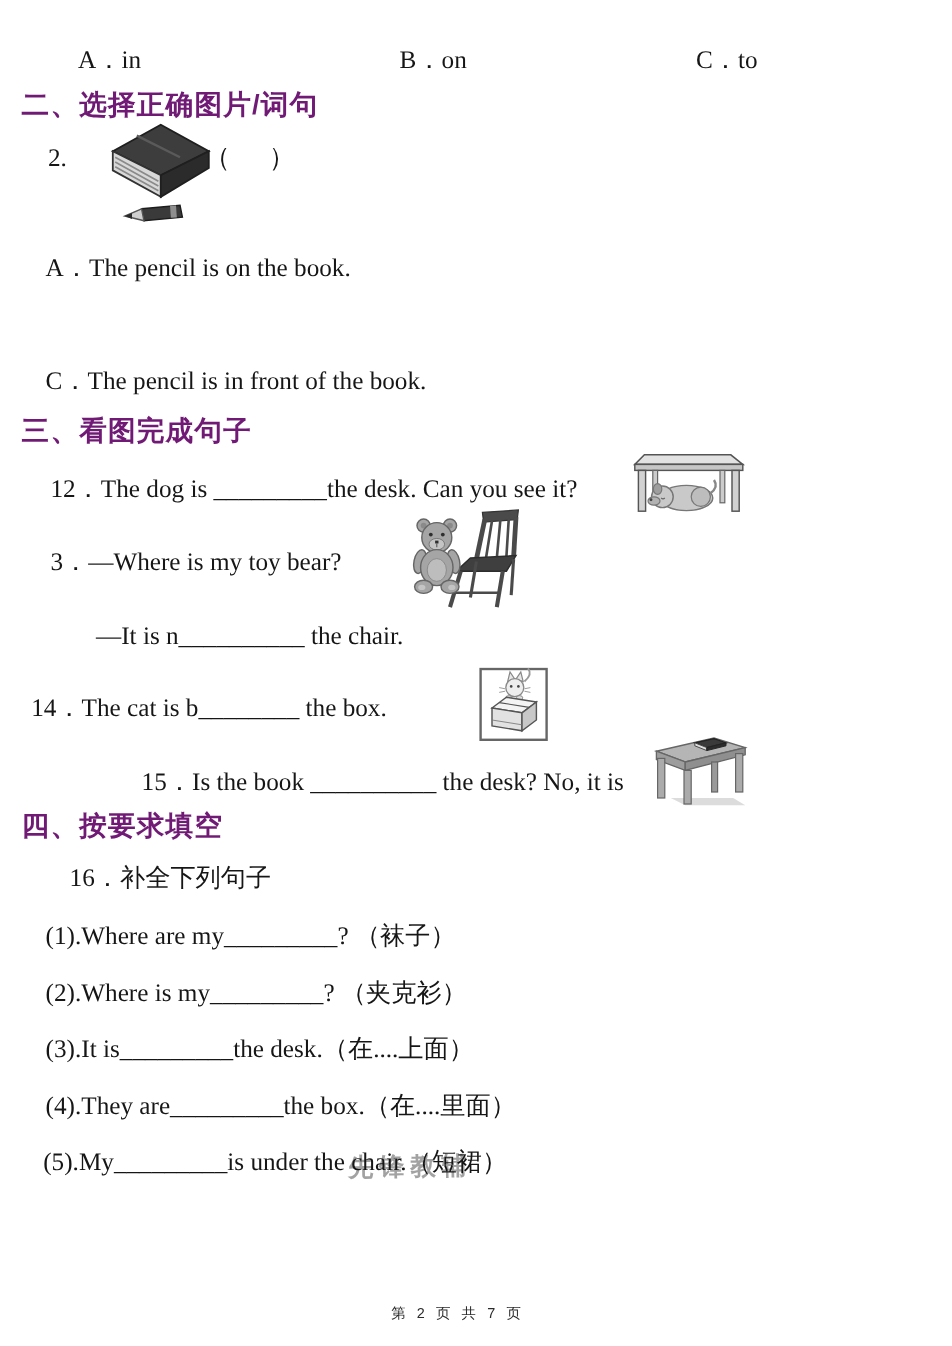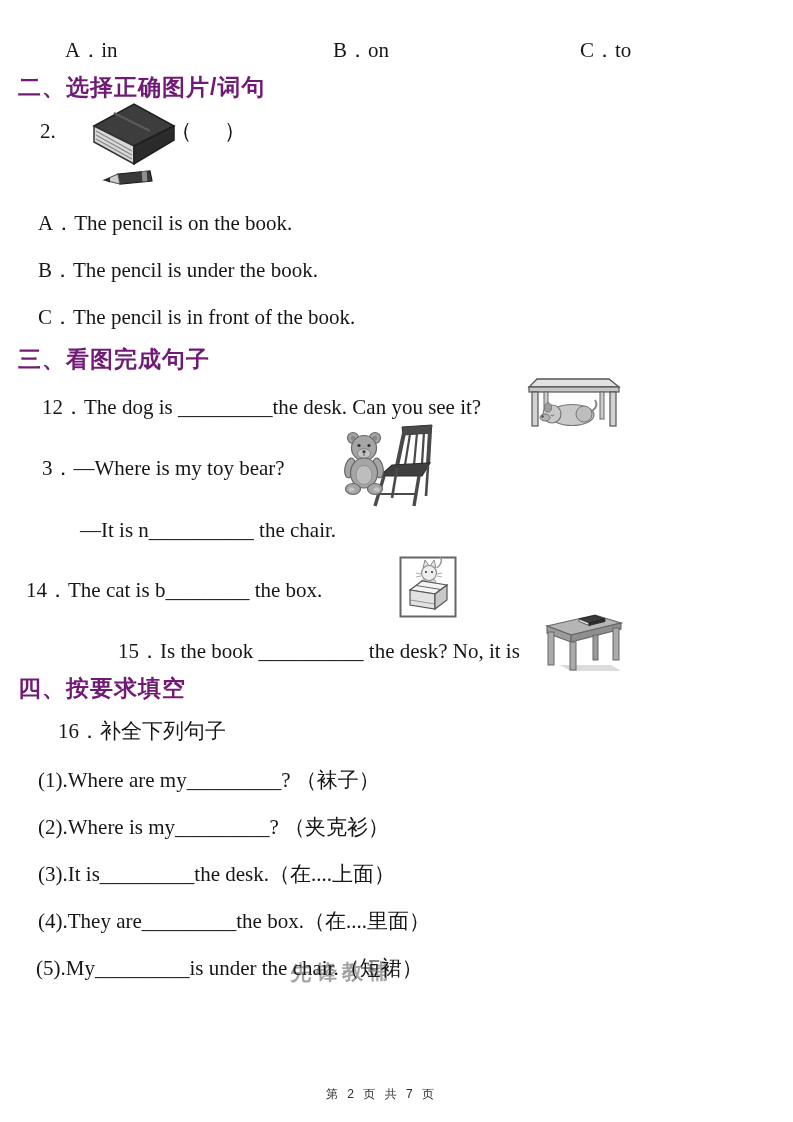--- a/index.html
+++ b/index.html
@@ -75,21 +75,20 @@
       <polygon points="34,78 66,75 68,85 36,88" fill="#3a3a3a" stroke="#1d1d1d" stroke-width="1.2"></polygon>
       <polygon points="34,78 20,84 36,88" fill="#cfcfcf" stroke="#555" stroke-width="1.2"></polygon>
       <polygon points="20,84 26,81.4 26,86.6" fill="#2a2a2a"></polygon>
       <rect x="58" y="75.4" width="5" height="10" fill="#8f8f8f" transform="rotate(-4 60 80)"></rect>
     </svg>
   </div>
 
   <div class="abs en paren" style="left:170px; top:118px;">（    ）</div>
 
   <div class="abs en" style="left:38px; top:211px;">A．The pencil is on the book.</div>
-  <div class="abs en" style="left:38px; top:258px;">B．The pencil is under the book.</div>
   <div class="abs en" style="left:38px; top:305px;">C．The pencil is in front of the book.</div>
 
   <div class="abs green-h" style="left:18px; top:344px;">三、看图完成句子</div>
 
   <div class="abs en" style="left:42px; top:395px;">12．The dog is _________the desk. Can you see it?</div>
   <div class="img-box" style="left:527px; top:374px;">
     <svg width="94" height="54" viewBox="0 0 94 54">
       <polygon points="10,5 82,5 92,13 2,13" fill="#e2e2e2" stroke="#555" stroke-width="1.3"></polygon>
       <rect x="2" y="13" width="90" height="5" fill="#c6c6c6" stroke="#555" stroke-width="1.2"></rect>
       <rect x="5" y="18" width="6" height="34" fill="#d2d2d2" stroke="#555" stroke-width="1.2"></rect>

